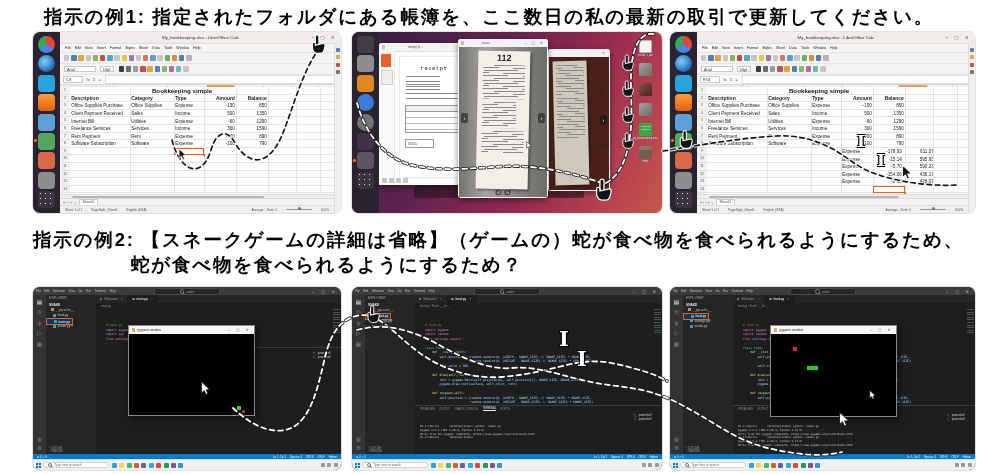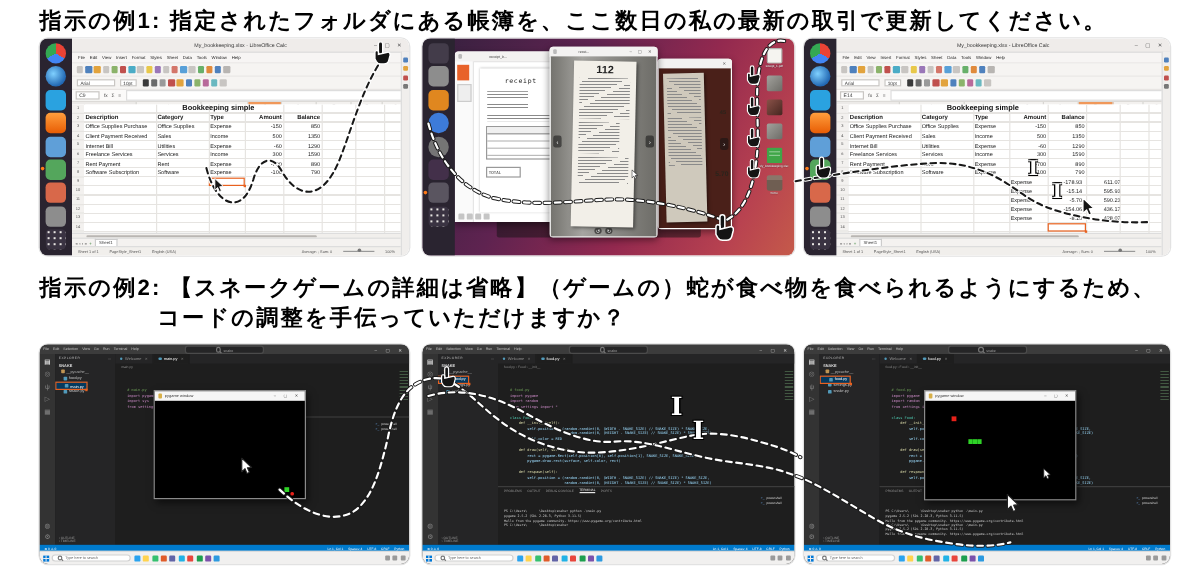--- a/index.html
+++ b/index.html
@@ -147,23 +147,23 @@
     <path d="M1.2 1 L1.2 14.6 L4.4 11.5 L6.4 16.2 L8.8 15.1 L6.8 10.6 L11 10.3 Z" fill="currentColor" stroke="var(--oc,#fff)" stroke-width="1.1" stroke-linejoin="round"></path>
   </symbol>
   <symbol id="hand" viewBox="0 0 14 18">
     <g fill="currentColor" stroke="var(--oc,#fff)" stroke-width="1">
       <rect x="4.6" y="0.8" width="3.2" height="9.4" rx="1.6"></rect>
       <path d="M2 8.5 C2 7 4 7 4.6 8 L4.6 10.2 L11.4 8.6 C13 8.3 13.6 9.6 13.3 11 L12.4 14.6 C12 16.3 10.6 17.4 8.8 17.4 L6.4 17.4 C5 17.4 3.8 16.7 3.1 15.5 L2 13.5 Z"></path>
     </g>
   </symbol>
 </svg>
 
-<div class="hd" style="left:33px;top:4px">指示の例1: 指定されたフォルダにある帳簿を、ここ数日の私の最新の取引で更新してください。</div>
+<div class="hd" style="left:44px;top:4px">指示の例1: 指定されたフォルダにある帳簿を、ここ数日の私の最新の取引で更新してください。</div>
 <div class="hd" style="left:33px;top:227px">指示の例2: 【スネークゲームの詳細は省略】（ゲームの）蛇が食べ物を食べられるようにするため、</div>
-<div class="hd" style="left:131px;top:252px">コードの調整を手伝っていただけますか？</div>
+<div class="hd" style="left:131px;top:252px">蛇が食べ物を食べられるようにするため？</div>
 
 <div class="shot" id="s1" style="left:33px;top:32px;width:308px;height:181px">
   <div class="udock">
 
   <div class="dki circle" style="background: conic-gradient(rgb(234, 67, 53) 0deg, rgb(234, 67, 53) 120deg, rgb(66, 133, 244) 0deg, rgb(66, 133, 244) 240deg, rgb(52, 168, 83) 0deg, rgb(52, 168, 83) 360deg);"></div>
       <div class="dki circle" style="background: radial-gradient(circle at 38% 38%, rgb(127, 208, 255), rgb(34, 104, 179) 70%);"></div>
       <div class="dki" style="background: rgb(42, 162, 224);"></div>
       <div class="dki" style="background: linear-gradient(rgb(255, 158, 61), rgb(232, 93, 4));"></div>
       <div class="dki" style="background: rgb(95, 159, 216);"></div>
       <div class="dki active" style="background: rgb(84, 166, 92);"></div>

